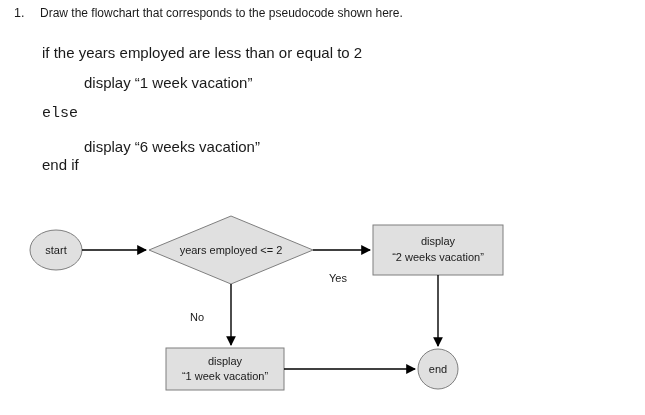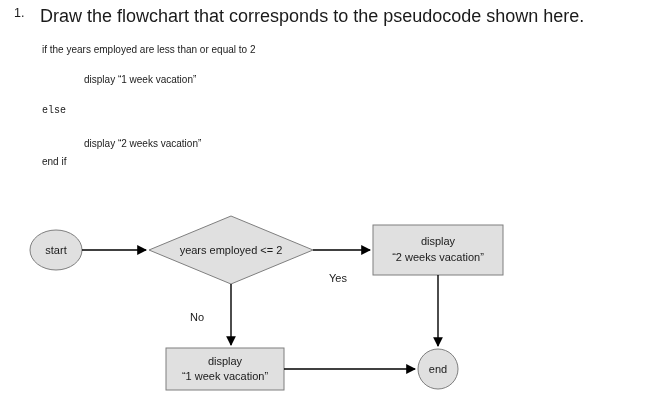--- a/index.html
+++ b/index.html
@@ -21,27 +21,27 @@
     position: absolute;
     left: 14px;
     top: 6px;
     font-size: 12.5px;
     color: #1a1a1a;
   }
   .q-title {
     position: absolute;
     left: 40px;
     top: 6px;
-    font-size: 18px;
+    font-size: 12px;
     color: #1a1a1a;
     white-space: nowrap;
   }
   .code-line {
     position: absolute;
-    font-size: 10px;
+    font-size: 15px;
     color: #1a1a1a;
     white-space: nowrap;
   }
   .ind-1 { left: 42px; }
   .ind-2 { left: 84px; }
 
   
   .flow {
     position: absolute;
     left: 0;
@@ -75,21 +75,21 @@
 </style>
 </head>
 <body>
 
 <div class="q-number">1.</div>
 <div class="q-title">Draw the flowchart that corresponds to the pseudocode shown here.</div>
 
 <div class="code-line ind-1" style="top:44px;">if the years employed are less than or equal to 2</div>
 <div class="code-line ind-2" style="top:74px;">display “1 week vacation”</div>
 <div class="code-line ind-1" style="top:105px;font-family:Liberation Mono, monospace;">else</div>
-<div class="code-line ind-2" style="top:138px;">display “2 weeks vacation”</div>
+<div class="code-line ind-2" style="top:138px;">display “6 weeks vacation”</div>
 <div class="code-line ind-1" style="top:156px;">end if</div>
 
 <div class="flow">
   <svg width="645" height="215" viewBox="0 0 645 215" xmlns="http://www.w3.org/2000/svg">
     <defs>
       <marker id="arrow" viewBox="0 0 10 10" refX="9" refY="5" markerWidth="7" markerHeight="7" orient="auto-start-reverse">
         <path d="M 0 0 L 10 5 L 0 10 z" fill="#000000"></path>
       </marker>
     </defs>
 

